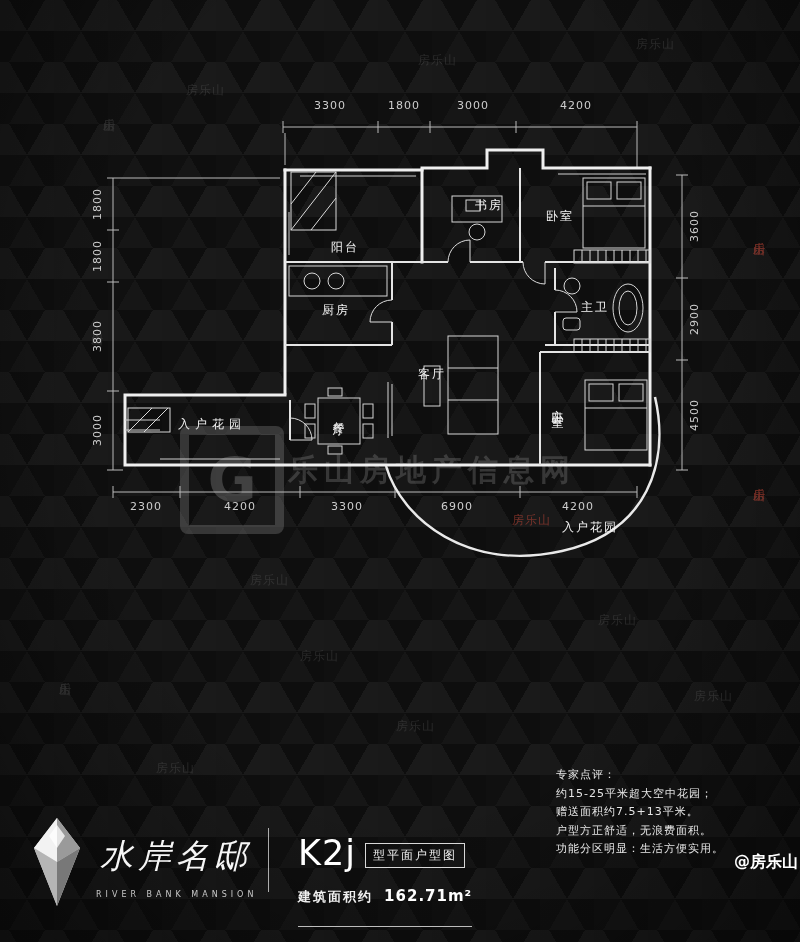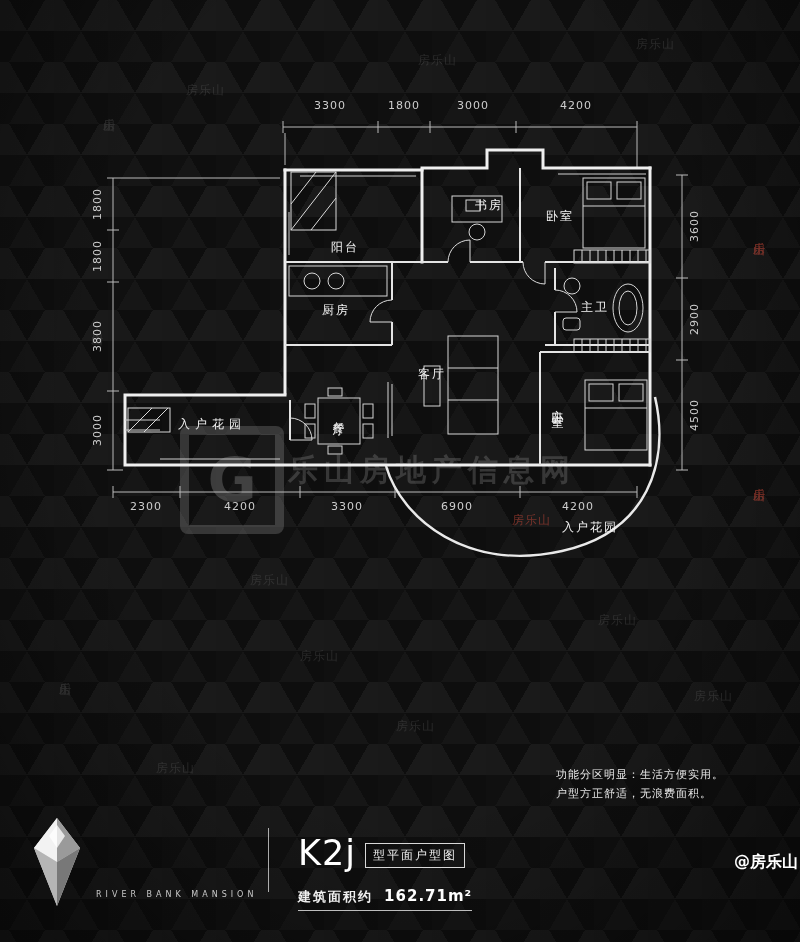--- a/index.html
+++ b/index.html
@@ -38,21 +38,21 @@
     font-family:"DejaVu Serif","Liberation Serif",serif;font-style:italic;
     font-size:33px;color:#f6f6f6;letter-spacing:5px;white-space:nowrap;}
   .brand-en{position:absolute;left:96px;top:140px;width:160px;text-align:center;
     font-size:8px;color:#c8c8c8;letter-spacing:4px;white-space:nowrap;}
   .divider{position:absolute;left:268px;top:78px;width:1px;height:64px;background:rgba(255,255,255,.65);}
   .k2j-row{position:absolute;left:298px;top:86px;display:flex;align-items:flex-end;text-align:right;}
   .k2j{font-size:35px;color:#fff;letter-spacing:1px;line-height:1;}
   .unit-type{border:1px solid #d8d8d8;font-size:12px;color:#eee;padding:3px 7px;
     margin-left:9px;margin-bottom:3px;letter-spacing:2px;white-space:nowrap;}
   .area-line{position:absolute;left:298px;top:136px;border-bottom:1px solid #bdbdbd;
-    padding-bottom:4px;white-space:nowrap;}
+    padding-bottom:20px;white-space:nowrap;}
   .area-prefix{font-size:13px;font-weight:bold;color:#f0f0f0;letter-spacing:2px;}
   .area-value{font-size:15px;font-weight:bold;color:#fff;margin-left:6px;letter-spacing:1px;}
   .review{position:absolute;left:556px;top:16px;width:220px;font-size:11px;
     color:#e6e6e6;line-height:18.5px;letter-spacing:1px;}
   .credit{position:absolute;left:734px;top:852px;font-size:16px;color:#fff;z-index:6;white-space:nowrap;font-weight:bold;}
 </style>
 </head>
 <body>
 
 <div class="page">
@@ -205,30 +205,34 @@
     <div class="logo">
       <svg width="58" height="92" viewBox="0 0 58 92">
         <polygon points="29,2 52,32 29,90 6,32" fill="#d9d9d9"></polygon>
         <polygon points="29,2 52,32 29,46" fill="#9a9a9a"></polygon>
         <polygon points="29,2 6,32 29,46" fill="#f2f2f2"></polygon>
         <polygon points="6,32 29,90 29,46" fill="#b5b5b5"></polygon>
         <polygon points="52,32 29,90 29,46" fill="#787878"></polygon>
         <polygon points="21,20 29,9 37,20 29,32" fill="#ffffff" opacity="0.75"></polygon>
       </svg>
     </div>
+    <div class="brand-cn">水岸名邸</div>
     <div class="brand-en">RIVER BANK MANSION</div>
     <div class="divider"></div>
     <div class="k2j-row">
       <span class="k2j">K2j</span>
       <span class="unit-type">型平面户型图</span>
     </div>
     <div class="area-line">
       <span class="area-prefix">建筑面积约</span>
       <span class="area-value">162.71m²</span>
     </div>
     <div class="review">
+      <div>专家点评：</div>
+      <div>约15-25平米超大空中花园；</div>
+      <div>赠送面积约7.5+13平米。</div>
+      <div>户型方正舒适，无浪费面积。</div>
       <div>功能分区明显：生活方便实用。</div>
-      <div>户型方正舒适，无浪费面积。</div>
     </div>
   </div>
 
   <div class="credit">@房乐山</div>
 </div>
 
 </body></html>

